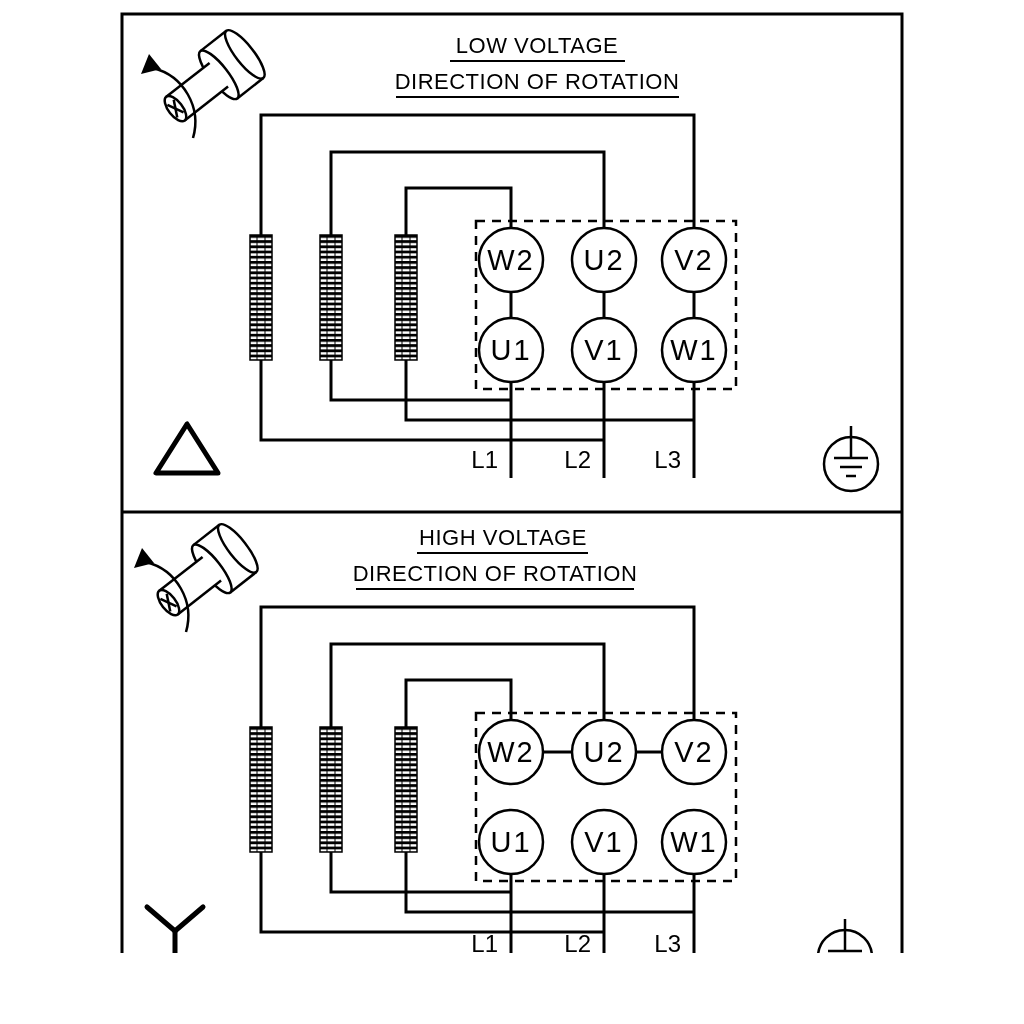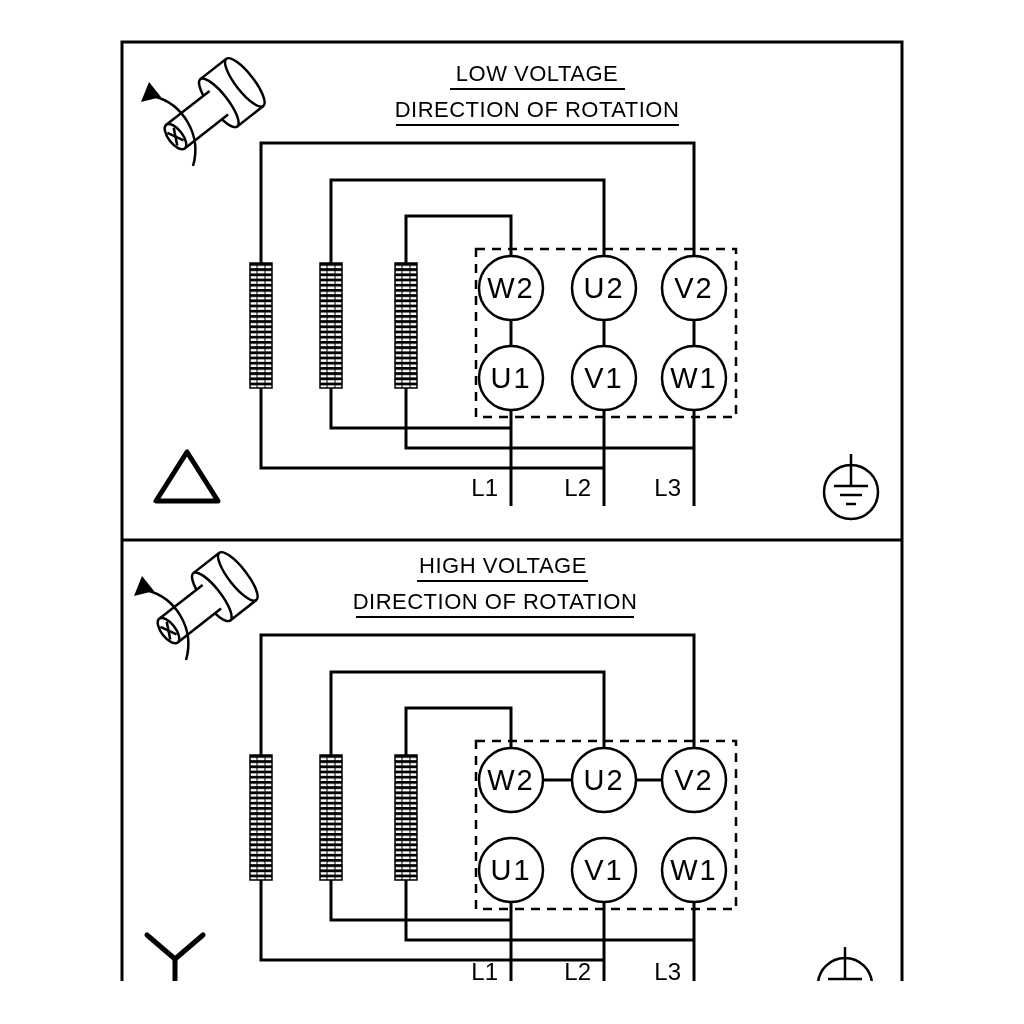--- a/index.html
+++ b/index.html
@@ -1,16 +1,16 @@
 <!DOCTYPE html>
 <html><head>
 <meta charset="utf-8">
 <style>
   html,body{margin:0;padding:0;background:#ffffff;}
-  .stage{width:1024px;height:953px;position:relative;background:#ffffff;margin-top:28px;}
+  .stage{width:1024px;height:953px;position:relative;background:#ffffff;}
   svg{display:block;}
   text{fill:#000;stroke:none;font-family:"Liberation Sans","DejaVu Sans",sans-serif;}
   .title{font-size:22px;text-anchor:middle;letter-spacing:0.5px;}
   .tlabel{font-size:29px;text-anchor:middle;letter-spacing:2px;}
   .llabel{font-size:24px;text-anchor:end;}
   .wire{stroke:#000;stroke-width:3;fill:none;}
   .frame{stroke:#000;stroke-width:3;fill:none;}
   .uline{stroke:#000;stroke-width:2;}
   .dashed{stroke:#000;stroke-width:2.5;fill:none;stroke-dasharray:9 7;}
   .tcirc{fill:#fff;stroke:#000;stroke-width:2.5;}

